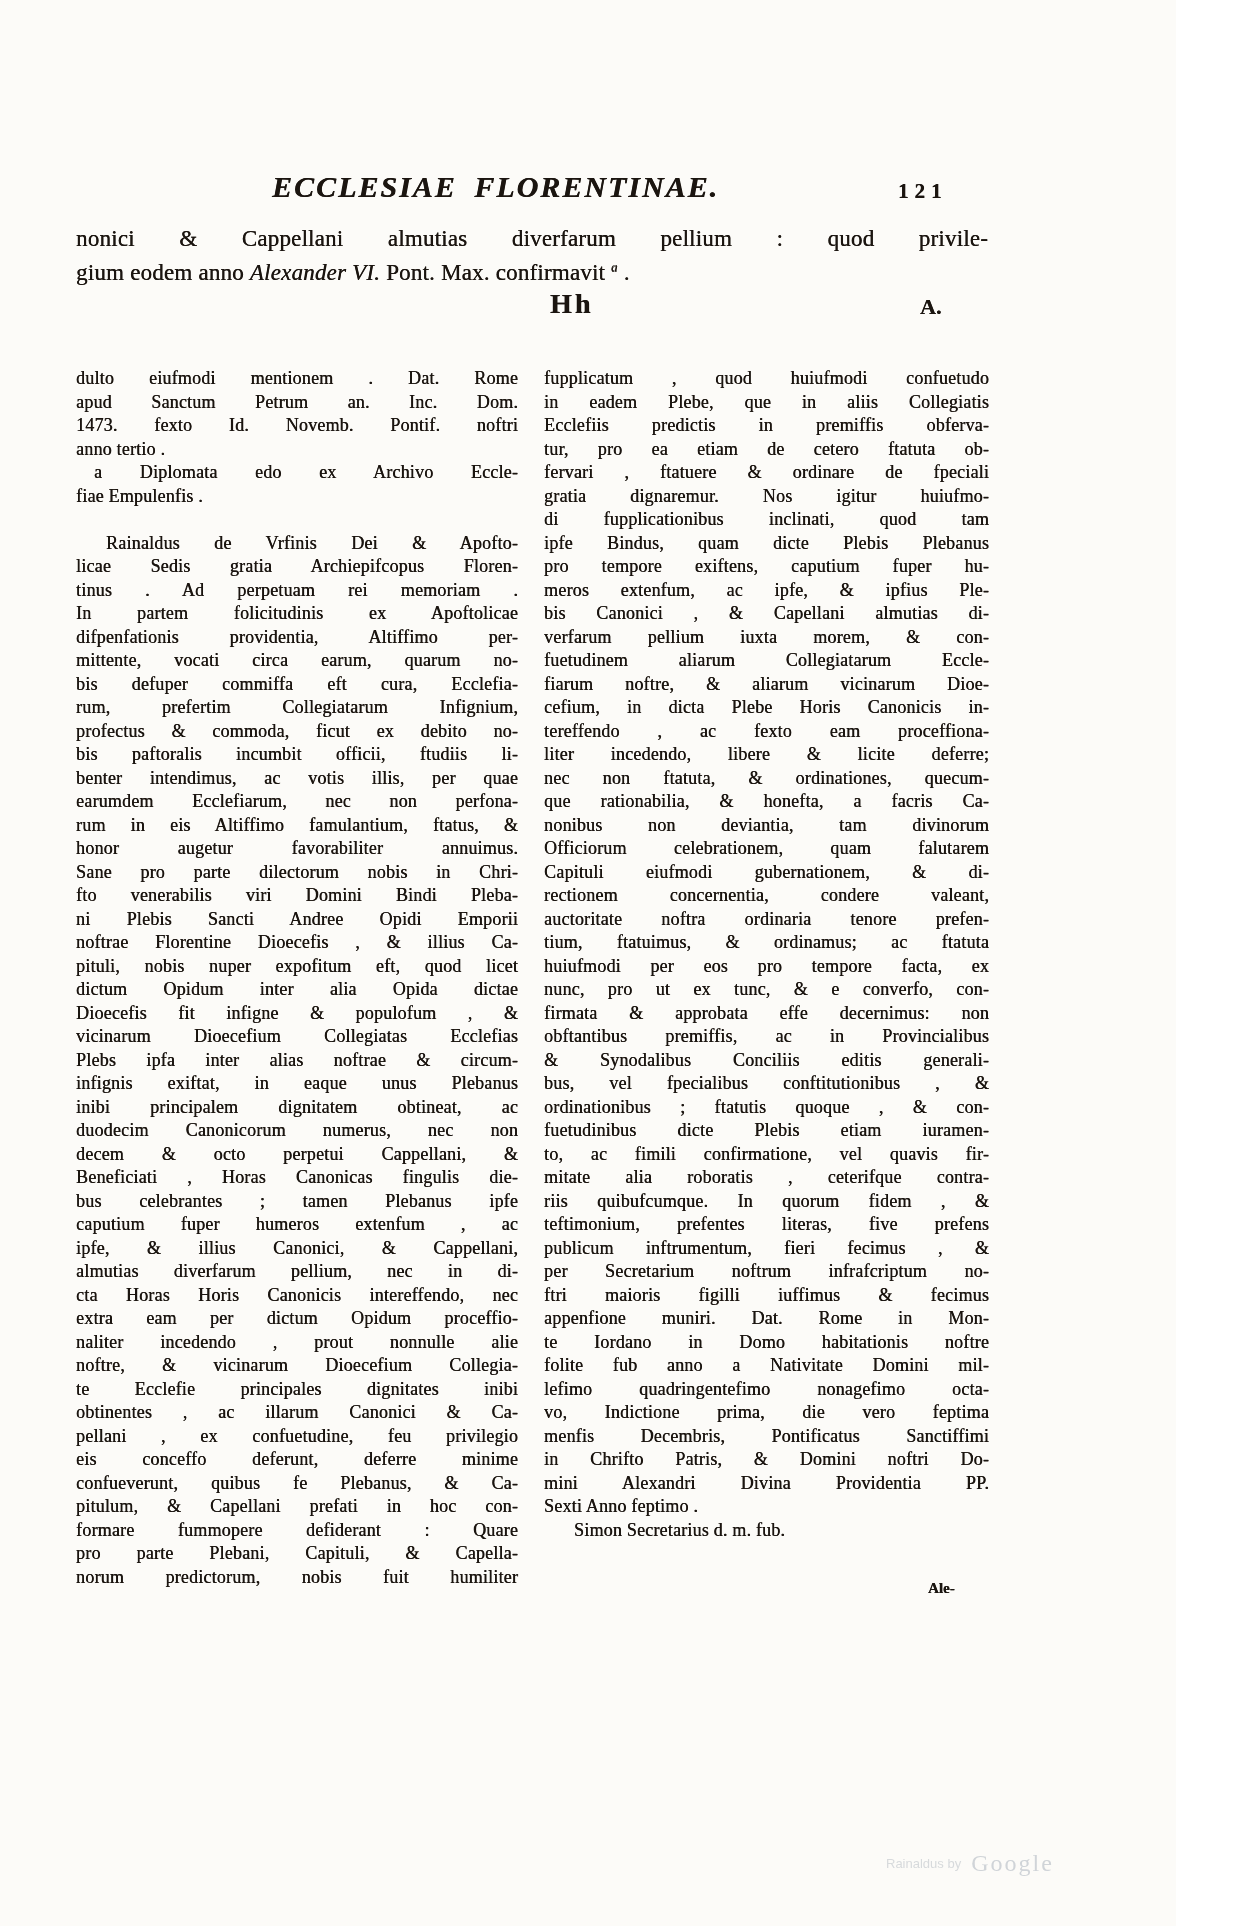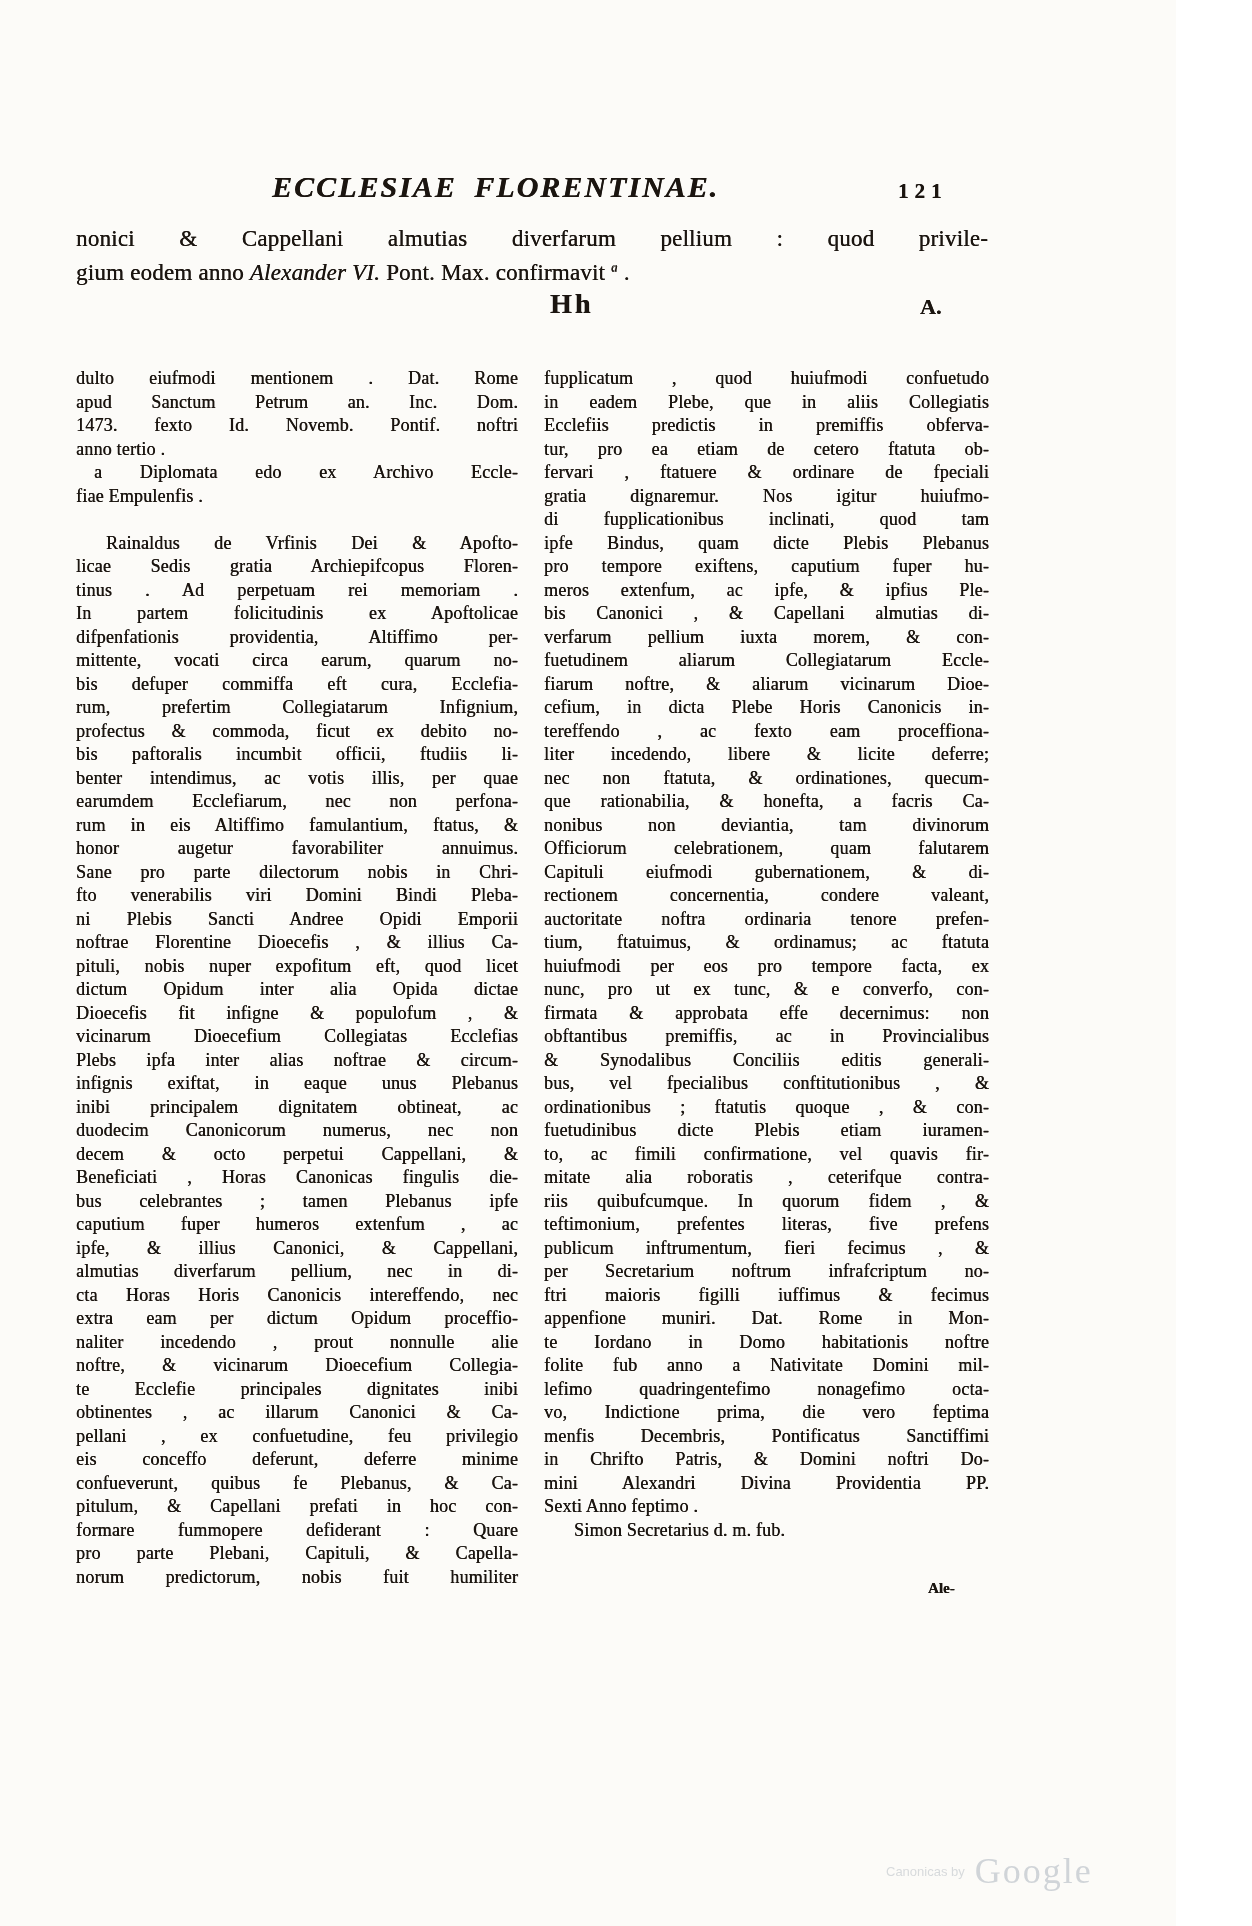--- a/index.html
+++ b/index.html
@@ -96,21 +96,21 @@
     gap: 10px;
     text-shadow: none;
     user-select: none;
   }
   .wm-prefix {
     font-size: 13px;
     color: #d7dadc;
     font-family: "Liberation Sans", sans-serif;
   }
   .wm-brand {
-    font-size: 36px;
+    font-size: 24px;
     color: #d0d4d8;
     font-family: "Liberation Serif", "DejaVu Serif", serif;
     letter-spacing: 2px;
   }
 </style>
 </head>
 <body>
 
 <div class="page">
 
@@ -228,17 +228,17 @@
       <div class="tline">menfis Decembris, Pontificatus Sanctiffimi</div>
       <div class="tline">in Chrifto Patris, &amp; Domini noftri Do-</div>
       <div class="tline">mini Alexandri Divina Providentia PP.</div>
       <div class="tline nojust">Sexti Anno feptimo .</div>
       <div class="tline nojust" style="text-indent: 30px;">Simon Secretarius d. m. fub.</div>
     </div>
 
   <div class="catchword">Ale-</div>
 
   <div class="watermark">
-    <span class="wm-prefix">Canonicas by</span>
+    <span class="wm-prefix">Rainaldus by</span>
     <span class="wm-brand">Google</span>
   </div>
 
 </div>
 
 </body></html>

